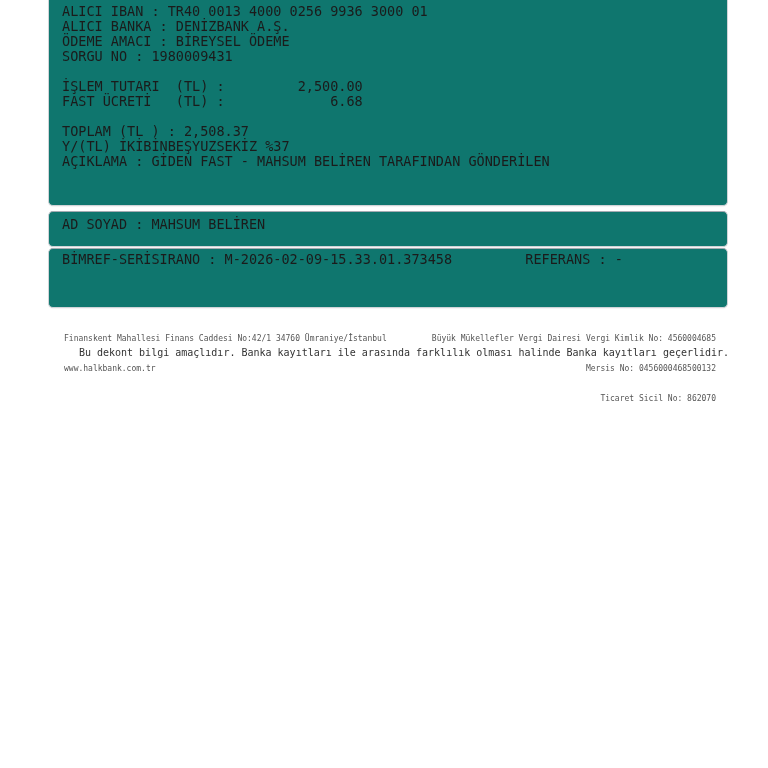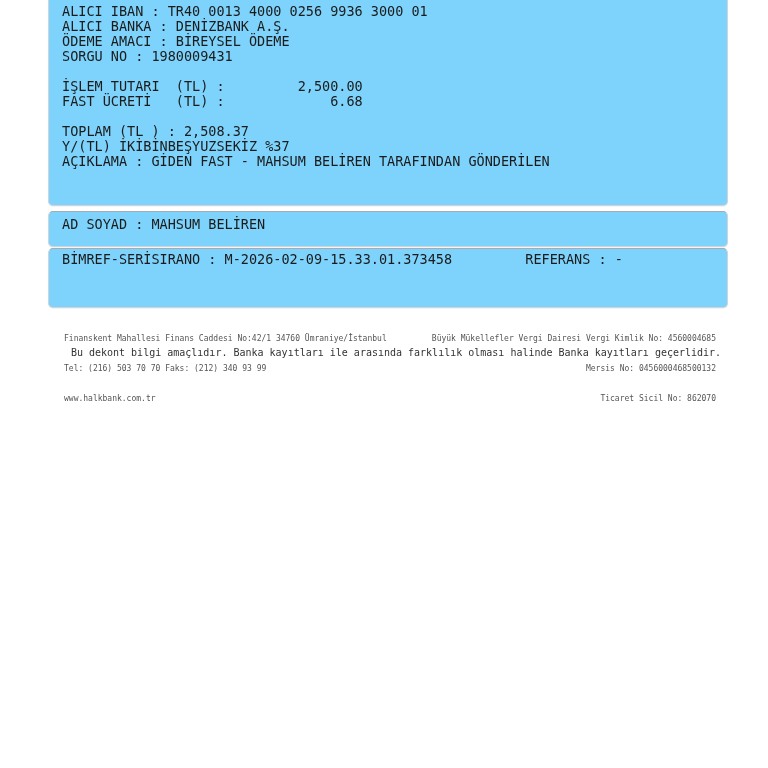--- a/index.html
+++ b/index.html
@@ -8,21 +8,21 @@
     background: #ffffff;
     overflow: hidden;
     font-family: "DejaVu Sans Mono", "Liberation Mono", monospace;
   }
   .page { position: relative; width: 768px; height: 768px; }
 
   .box {
     position: absolute;
     left: 48px;
     width: 680px;
-    background: #7dd3fc;
+    background: #0f766e;
     border: 1px solid #d0d4d8;
     border-top: 1px solid #a4abb2;
     border-radius: 5px;
     box-shadow: 0 1px 1px rgba(0,0,0,0.05);
   }
   .box-main {
     top: 0;
     height: 206px;
     border-top: none;
     border-radius: 0 0 5px 5px;
@@ -53,21 +53,21 @@
     position: absolute;
     right: 52px; top: 314px;
     font-size: 8px;
     line-height: 10px;
     color: #555555;
     text-align: right;
     white-space: pre;
   }
   .disclaimer {
     position: absolute;
-    left: 56px; top: 347px;
+    left: 64px; top: 347px;
     width: 680px;
     text-align: center;
     font-size: 10px;
     color: #333333;
     white-space: pre;
   }
 </style>
 </head>
 <body>
 
@@ -90,21 +90,20 @@
   <div class="box box-name">
     <div class="ln">AD SOYAD : MAHSUM BELİREN</div>
   </div>
 
   <div class="box box-ref">
     <div class="ln">BİMREF-SERİSIRANO : M-2026-02-09-15.33.01.373458         REFERANS : -</div>
   </div>
 
   <div class="footer-left">
     <div>Finanskent Mahallesi Finans Caddesi No:42/1 34760 Ümraniye/İstanbul</div>
-    <div>Tel: (216) 503 70 70 Faks: (212) 340 93 99</div>
     <div>www.halkbank.com.tr</div>
   </div>
 
   <div class="footer-right">
     <div>Büyük Mükellefler Vergi Dairesi Vergi Kimlik No: 4560004685</div>
     <div>Mersis No: 0456000468500132</div>
     <div>Ticaret Sicil No: 862070</div>
   </div>
 
   <div class="disclaimer">Bu dekont bilgi amaçlıdır. Banka kayıtları ile arasında farklılık olması halinde Banka kayıtları geçerlidir.</div>

